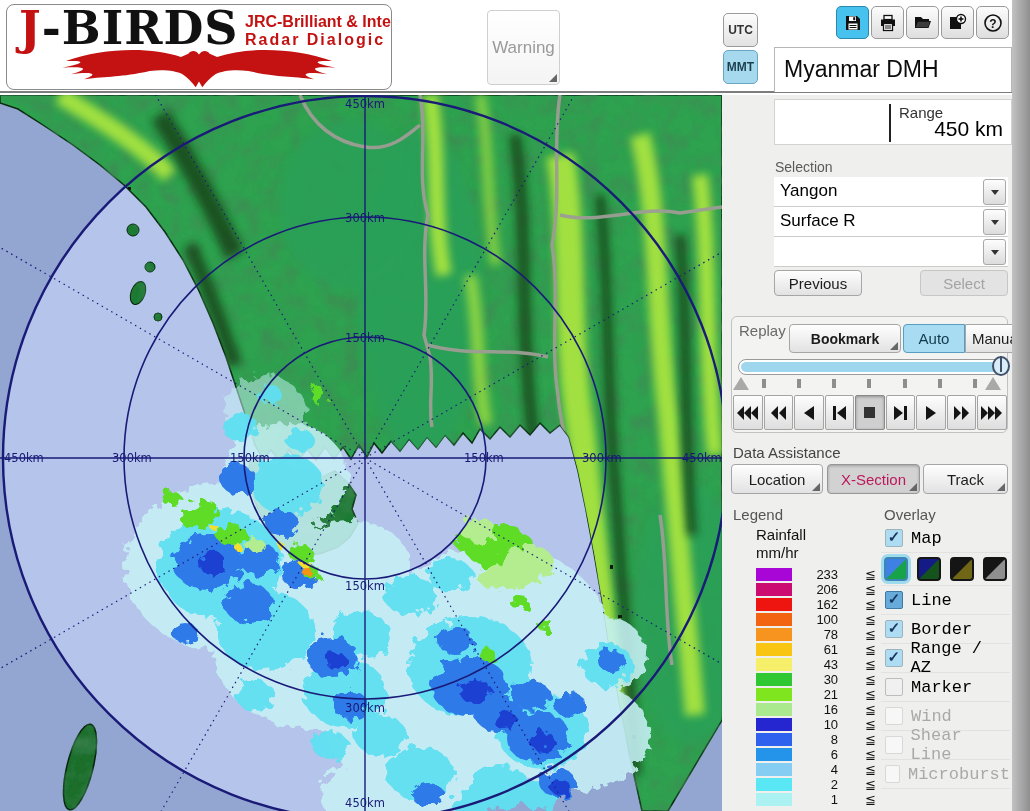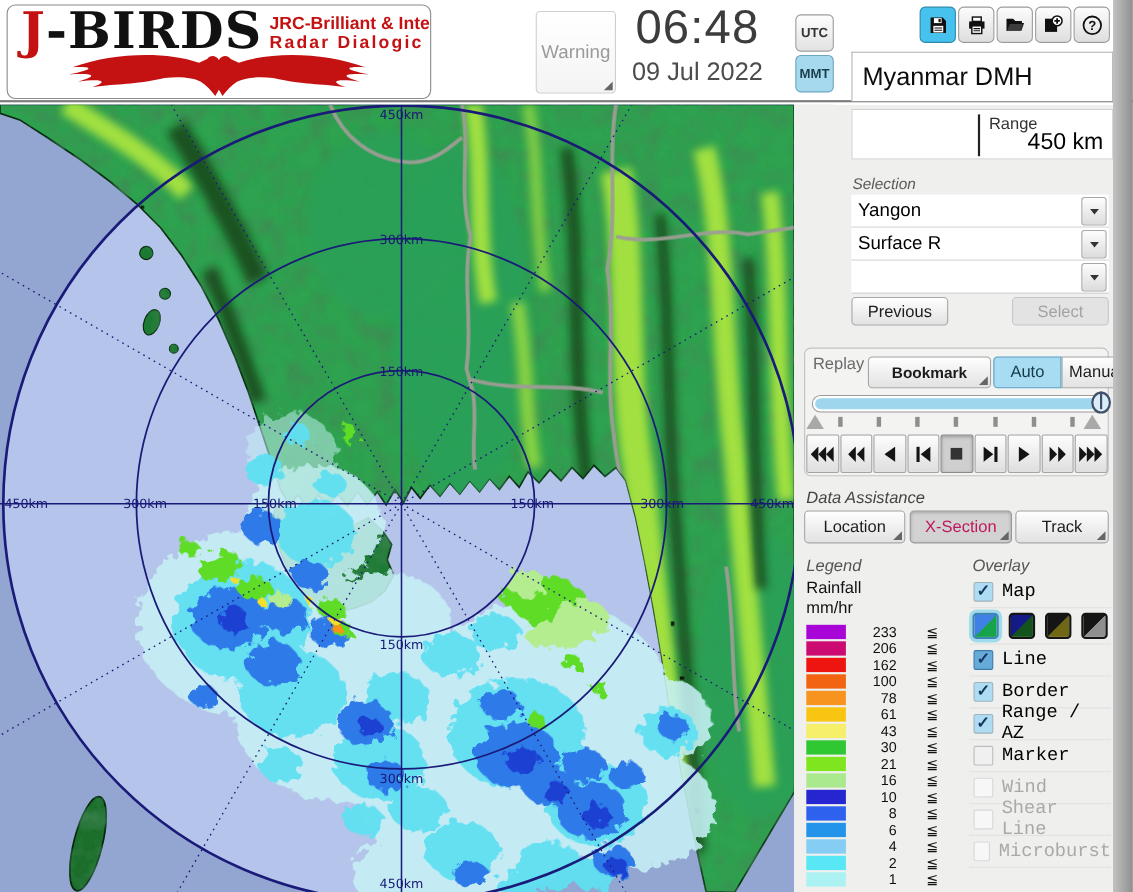--- a/index.html
+++ b/index.html
@@ -33,21 +33,21 @@
   #right-edge{position:absolute;left:1012px;top:0;width:18px;height:811px;background:linear-gradient(to right,#c2c2c2,#8f8f8f);}
 
   
   #panel{position:absolute;left:722px;top:95px;width:290px;height:716px;background:#efefee;}
   #station-card{position:absolute;left:774px;top:47px;width:238px;height:45px;background:#fff;border:1px solid #b6b6b6;border-bottom:none;box-sizing:border-box;}
   #station-card .t{font-size:23px;color:#0c0c0c;padding:8px 0 0 9px;}
   #range-card{position:absolute;left:774px;top:99px;width:238px;height:46px;background:#fff;border:1px solid #d2d2d2;box-sizing:border-box;}
   #range-divider{position:absolute;left:114px;top:4px;width:2px;height:38px;background:#222;}
   #range-label{position:absolute;left:124px;top:4px;font-size:15px;color:#333;}
   #range-value{position:absolute;right:8px;top:17px;font-size:21px;color:#000;}
-  .section-label{position:absolute;font-size:14px;color:#5a5a5a;font-style:italic;}
+  .section-label{position:absolute;font-size:14px;color:#5a5a5a;}
   .dd-row{position:absolute;left:774px;width:234px;height:29px;background:#fff;border-bottom:1px solid #ccc;}
   .dd-row .val{font-size:17px;color:#000;padding:4px 0 0 6px;}
   .dd-btn{position:absolute;right:2px;top:2px;width:21px;height:24px;border:1px solid #a8a8a8;border-radius:3px;
      background:linear-gradient(#fdfdfd,#dcdcdc);display:flex;align-items:center;justify-content:center;}
   .dd-arrow{width:0;height:0;border-left:4px solid transparent;border-right:4px solid transparent;border-top:5px solid #333;}
   .btn{background:linear-gradient(#fefefe,#e2e2e2);border:1px solid #a6a6a6;border-radius:4px;color:#1c1c1c;
      display:flex;align-items:center;justify-content:center;box-sizing:border-box;font-size:15px;}
   .btn.disabled{background:#e3e3e3;color:#a3a3a3;border-color:#c6c6c6;}
   .btn.pressed{background:#d2d2d2;color:#be185d;border-color:#979797;box-shadow:inset 0 1px 3px rgba(0,0,0,.25);}
   .btn.selected{background:#a8dcf2;border-color:#589ec2;color:#123a4a;}
@@ -71,21 +71,21 @@
   .tr-btn.pressed{background:#cfcfcf;border-color:#8a8a8a;box-shadow:inset 0 1px 3px rgba(0,0,0,.3);}
   .tr-btn svg{fill:#141414;}
 
   #da-label{left:733px;top:444px;font-size:15px;color:#444;}
   #loc-btn{position:absolute;left:731px;top:464px;width:92px;height:30px;}
   #xsec-btn{position:absolute;left:827px;top:464px;width:93px;height:30px;}
   #track-btn{position:absolute;left:923px;top:464px;width:85px;height:30px;}
 
   #legend-label{left:733px;top:506px;font-size:15px;color:#555;}
   #overlay-label{left:884px;top:506px;font-size:15px;color:#555;}
-  #legend-block{position:absolute;left:714px;top:526px;width:120px;padding-left:19px;}
+  #legend-block{position:absolute;left:737px;top:526px;width:120px;padding-left:19px;}
   #legend-block .hdr{font-size:15px;color:#111;line-height:18px;}
   .legend-row{display:flex;align-items:center;height:15px;gap:24px;}
   .legend-sw{width:48px;height:13px;}
   .legend-val{width:30px;text-align:right;font-size:13px;color:#111;}
   .legend-lte{font-size:13px;color:#111;margin-left:3px;}
   #overlay-block{position:absolute;left:881px;top:524px;width:129px;}
   .ov-row{display:flex;align-items:center;height:28px;border-bottom:1px solid #e2e2e2;}
   .ov-cb{width:18px;height:18px;border:1px solid #9eb4bc;border-radius:2px;background:#f2f2f2;margin:0 8px 0 4px;
      display:flex;align-items:center;justify-content:center;font-size:15px;font-weight:bold;color:#17365e;box-sizing:border-box;}
   .ov-cb.checked{background:#aedcf2;}
@@ -367,24 +367,20 @@
       </div>
       <svg viewBox="0 0 360 56" style="position:absolute;left:8px;top:38px;width:368px;height:46px">
         <path fill="#c41212" d="M180,14 C176,8 170,9 167,13 L158,17 C120,4 62,6 18,22 C44,21 40,25 14,30 C44,28 46,32 24,38 C52,34 58,38 40,44 C70,40 84,42 120,34 C138,32 152,34 160,38 C166,42 172,48 176,54 L180,47 L184,54 C188,48 194,42 200,38 C208,34 222,32 240,34 C276,42 290,40 320,44 C302,38 308,34 336,38 C314,32 316,28 346,30 C320,25 316,21 342,22 C298,6 240,4 202,17 L193,13 C190,9 184,8 180,14 Z"></path>
       </svg>
     </div>
 
     <div id="warning-btn" class="grip">
       <span>Warning</span>
     </div>
 
-    <div id="clock">
-      <div class="time">06:48</div>
-      <div class="date">09 Jul 2022</div>
-    </div>
 
     <div id="utc-btn" class="tz-btn">UTC</div>
     <div id="mmt-btn" class="tz-btn">MMT</div>
 
     <div id="toolbar">
       <div class="tool-btn active">
         <svg width="18" height="18" viewBox="0 0 18 18">
           <path d="M2,2 H13 L16,5 V16 H2 Z" fill="#101010"></path>
           <rect x="5" y="2.5" width="7" height="4.5" fill="#fff"></rect>
             <rect x="9.2" y="3.2" width="2" height="3" fill="#101010"></rect>

